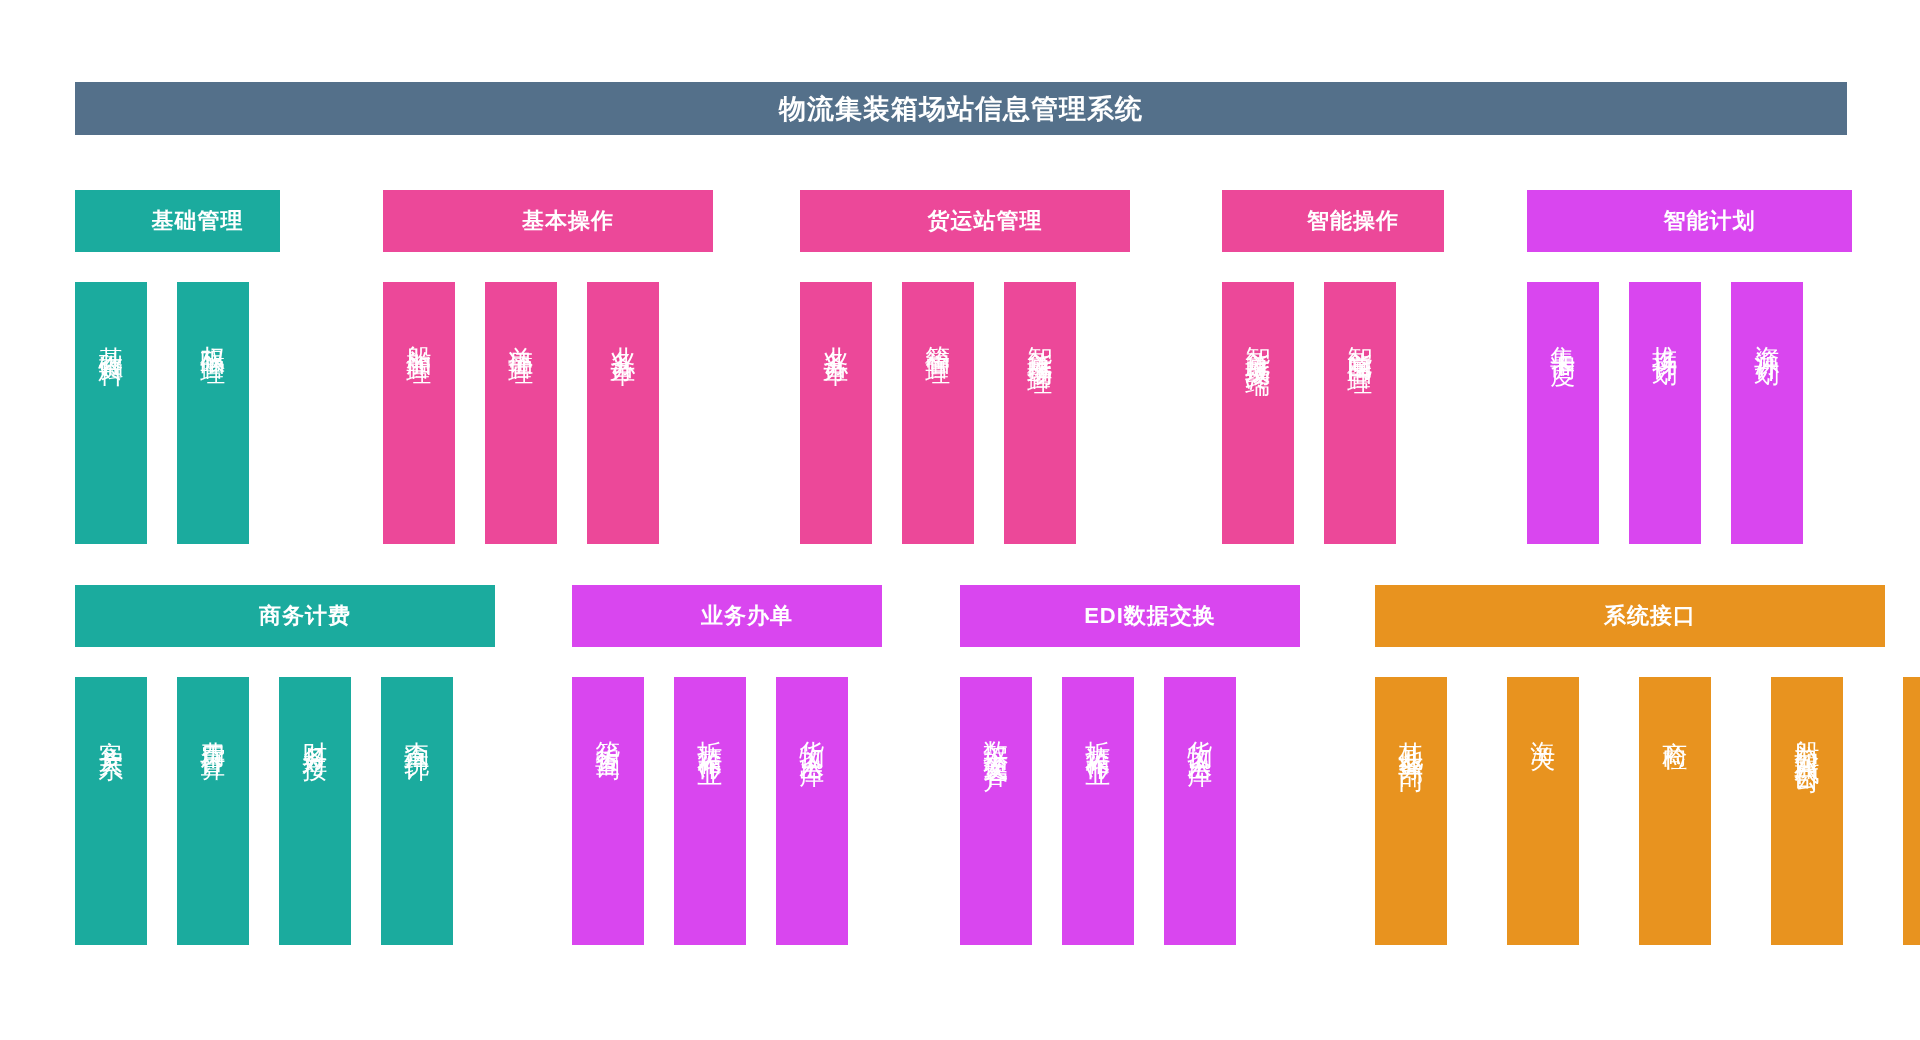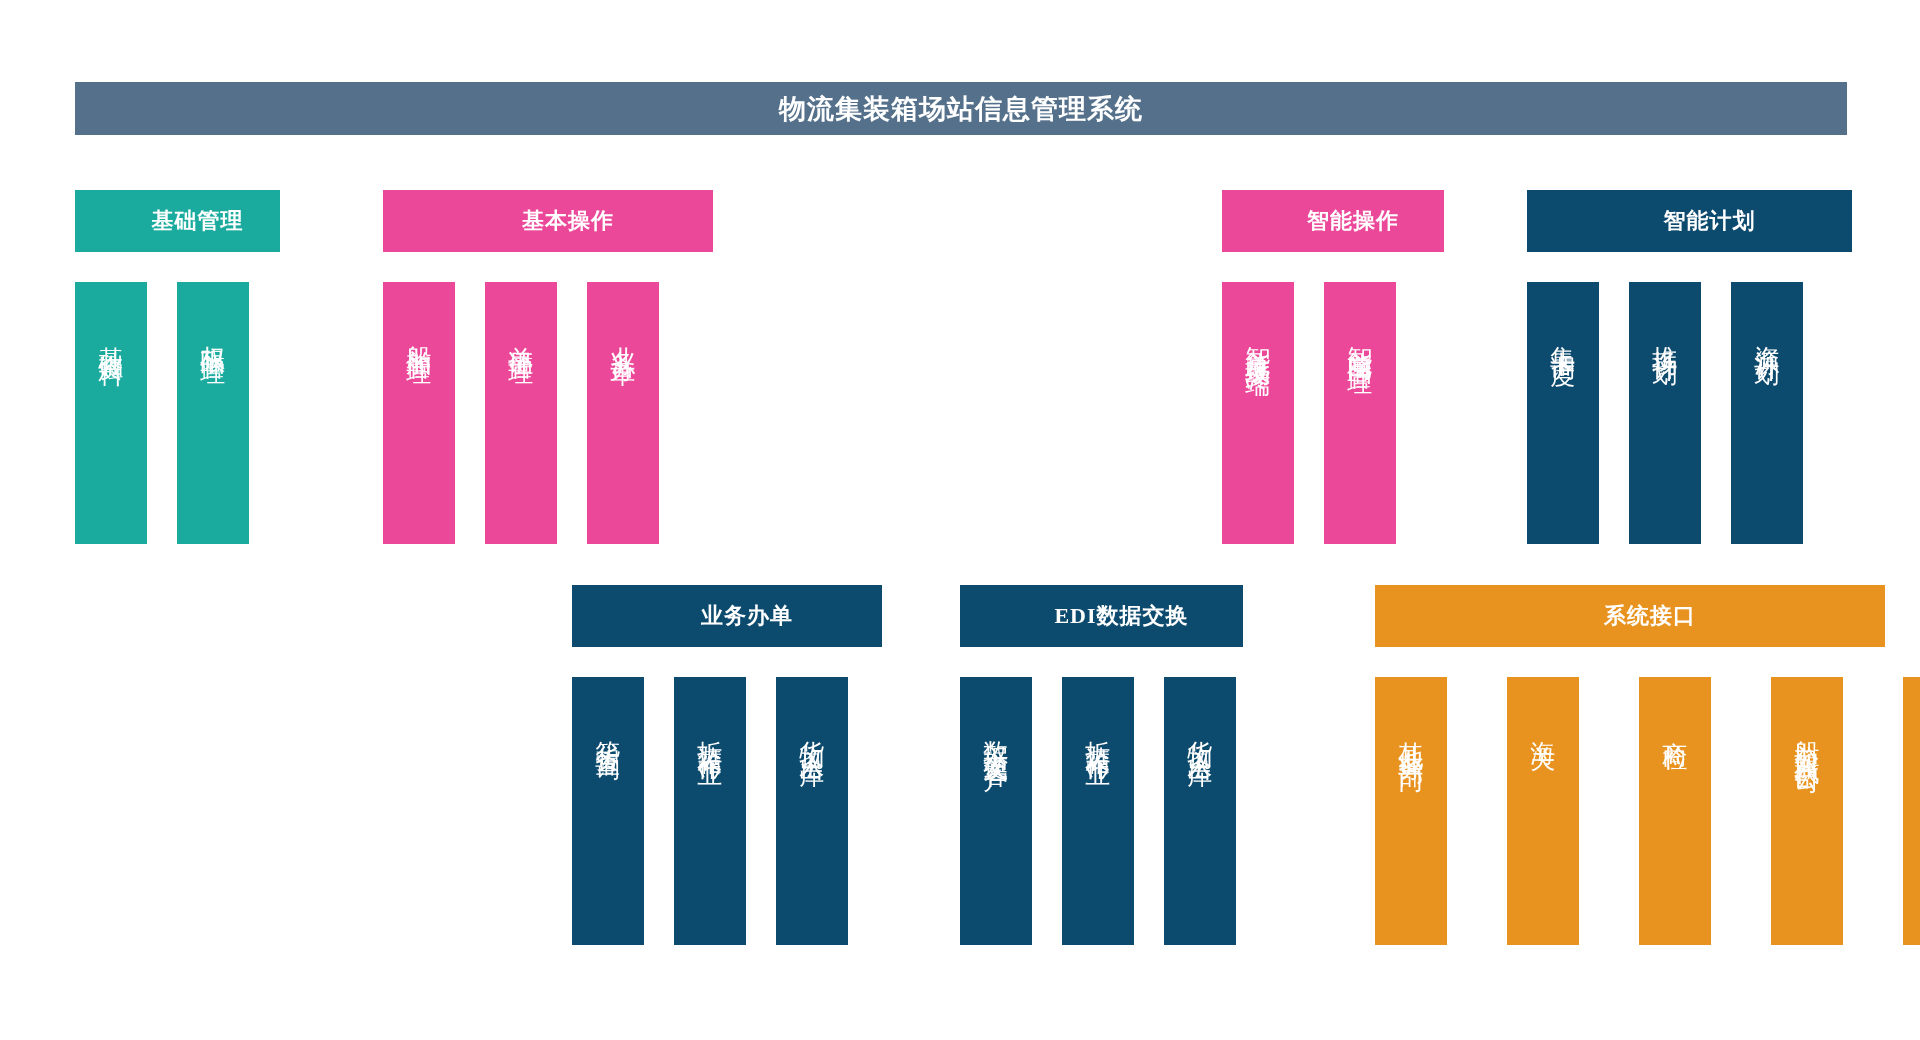--- a/index.html
+++ b/index.html
@@ -90,21 +90,21 @@
   .item .item-label {
     writing-mode: vertical-rl;
     text-orientation: upright;
     letter-spacing: 5px;
     display: block;
   }
 
   
   .teal   { background: #1bab9e; }
   .blue   { background: #ec4899; }
-  .purple { background: #0c4a6e; }
+  .purple { background: #d946ef; }
   .orange { background: #e8931f; margin-left: 30px; }
 
   
   #row-2 .item { height: 268px; }
 </style>
 </head>
 <body>
 
 <div id="root">
 
@@ -135,20 +135,36 @@
             <span class="item-label">船舶管理</span>
           </div>
           <div class="item blue">
             <span class="item-label">单证管理</span>
           </div>
           <div class="item blue">
             <span class="item-label">业务办单</span>
           </div>
         </div>
       </div>
+      <div class="group" style="left: 800px;">
+        <div class="group-header blue" style="width: 330px;">
+          <span>货运站管理</span>
+        </div>
+        <div class="group-items">
+          <div class="item blue">
+            <span class="item-label">业务办单</span>
+          </div>
+          <div class="item blue">
+            <span class="item-label">箱管管理</span>
+          </div>
+          <div class="item blue">
+            <span class="item-label">智能堆场管理</span>
+          </div>
+        </div>
+      </div>
       <div class="group" style="left: 1222px;">
         <div class="group-header blue" style="width: 222px;">
           <span>智能操作</span>
         </div>
         <div class="group-items">
           <div class="item blue">
             <span class="item-label">智能堆场终端</span>
           </div>
           <div class="item blue">
             <span class="item-label">智能闸口管理</span>
@@ -166,38 +182,57 @@
           <div class="item purple">
             <span class="item-label">堆场计划</span>
           </div>
           <div class="item purple">
             <span class="item-label">资源计划</span>
           </div>
         </div>
       </div>
     </div>
   <div class="row" id="row-2">
+      <div class="group" style="left: 75px;">
+        <div class="group-header teal" style="width: 420px;">
+          <span>商务计费</span>
+        </div>
+        <div class="group-items">
+          <div class="item teal">
+            <span class="item-label">客户关系</span>
+          </div>
+          <div class="item teal">
+            <span class="item-label">费用计算</span>
+          </div>
+          <div class="item teal">
+            <span class="item-label">财务对接</span>
+          </div>
+          <div class="item teal">
+            <span class="item-label">查询统计</span>
+          </div>
+        </div>
+      </div>
       <div class="group" style="left: 572px;">
         <div class="group-header purple" style="width: 310px;">
           <span>业务办单</span>
         </div>
         <div class="group-items">
           <div class="item purple">
             <span class="item-label">箱货查询</span>
           </div>
           <div class="item purple">
             <span class="item-label">拆装箱作业</span>
           </div>
           <div class="item purple">
             <span class="item-label">货物入出库</span>
           </div>
         </div>
       </div>
       <div class="group" style="left: 960px;">
-        <div class="group-header purple" style="width: 283px; font-family: Liberation Serif, serif;">
+        <div class="group-header purple" style="width: 340px;">
           <span>EDI数据交换</span>
         </div>
         <div class="group-items">
           <div class="item purple">
             <span class="item-label">数据交换客户</span>
           </div>
           <div class="item purple">
             <span class="item-label">拆装箱作业</span>
           </div>
           <div class="item purple">

